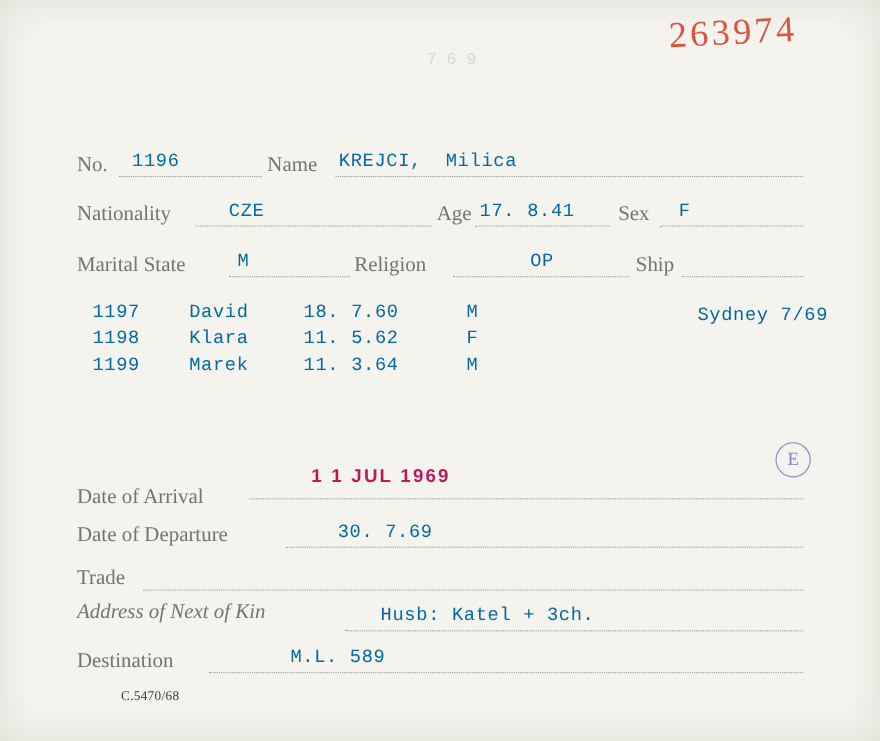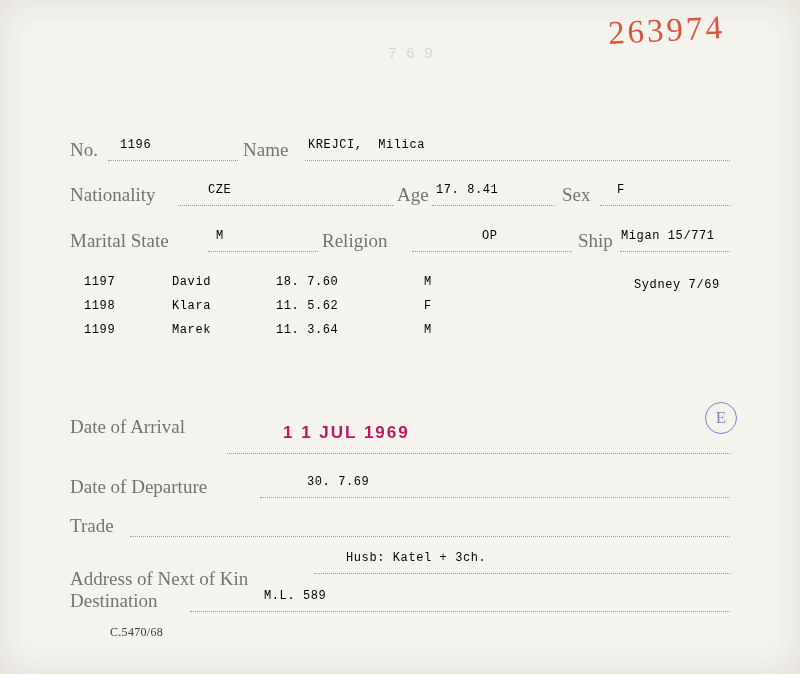--- a/index.html
+++ b/index.html
@@ -33,22 +33,22 @@
     font-family: "Liberation Serif", serif;
     color: #737373;
     font-size: 19px;
     line-height: 1;
     white-space: pre;
   }
 
   
   .typed {
     font-family: "Liberation Mono", monospace;
-    color: #000000;
-    font-size: 12px;
+    color: #0369a1;
+    font-size: 17px;
     letter-spacing: 0.6px;
     line-height: 1;
     white-space: pre;
   }
 
   .dots {
     position: absolute;
     border-bottom: 1px dotted #9a988f;
     height: 0;
   }
@@ -133,21 +133,20 @@
   <div class="abs printed" style="left:70px; top:231px;">Marital State</div>
   <div class="dots" style="left:208px; top:251px; width:110px;"></div>
   <div class="abs typed" style="left:216px; top:230px;">M</div>
 
   <div class="abs printed" style="left:322px; top:231px;">Religion</div>
   <div class="dots" style="left:412px; top:251px; width:160px;"></div>
   <div class="abs typed" style="left:482px; top:230px;">OP</div>
 
   <div class="abs printed" style="left:578px; top:231px;">Ship</div>
   <div class="dots" style="left:620px; top:251px; width:110px;"></div>
-  <div class="abs typed" style="left:621px; top:230px;">Migan 15/771</div>
   <div class="abs typed" style="left:634px; top:255px;margin-top:24px;">Sydney 7/69</div>
 
   <div class="abs" style="left:84px; top:276px;">
     <div style="position:relative; height:24px;">
       <span class="abs typed" style="left:0px; top:0px;">1197</span>
       <span class="abs typed" style="left:88px; top:0px;">David</span>
       <span class="abs typed" style="left:192px; top:0px;">18. 7.60</span>
       <span class="abs typed" style="left:340px; top:0px;">M</span>
     </div>
     <div style="position:relative; height:24px;">
@@ -159,33 +158,33 @@
     <div style="position:relative; height:24px;">
       <span class="abs typed" style="left:0px; top:0px;">1199</span>
       <span class="abs typed" style="left:88px; top:0px;">Marek</span>
       <span class="abs typed" style="left:192px; top:0px;">11. 3.64</span>
       <span class="abs typed" style="left:340px; top:0px;">M</span>
     </div>
   </div>
 
   <div class="abs stamp-e" style="left:705px; top:402px;">E</div>
 
-  <div class="abs printed" style="left:70px; top:417px;">Date of Arrival</div>
+  <div class="abs printed" style="left:70px; top:442px;">Date of Arrival</div>
   <div class="dots" style="left:227px; top:453px; width:503px;"></div>
   <div class="abs stamp-date" style="left:283px; top:423px;">1 1 JUL 1969</div>
 
   <div class="abs printed" style="left:70px; top:477px;">Date of Departure</div>
   <div class="dots" style="left:260px; top:497px; width:470px;"></div>
   <div class="abs typed" style="left:307px; top:476px;">30. 7.69</div>
 
   <div class="abs printed" style="left:70px; top:516px;">Trade</div>
   <div class="dots" style="left:130px; top:536px; width:600px;"></div>
   <div class="abs typed" style="left:180px; top:515px;"></div>
 
-  <div class="abs printed" style="left:70px; top:569px;">Address of Next of Kin</div>
+  <div class="abs printed" style="left:70px; top:547px;font-style:italic;">Address of Next of Kin</div>
   <div class="dots" style="left:314px; top:573px; width:416px;"></div>
   <div class="abs typed" style="left:314px; top:552px;margin-left:32px;">Husb: Katel + 3ch.</div>
 
   <div class="abs printed" style="left:70px; top:591px;">Destination</div>
   <div class="dots" style="left:190px; top:611px; width:540px;"></div>
   <div class="abs typed" style="left:264px; top:590px;">M.L. 589</div>
 
   <div class="abs footer-code" style="left:110px; top:625px;">C.5470/68</div>
 
 </div>

